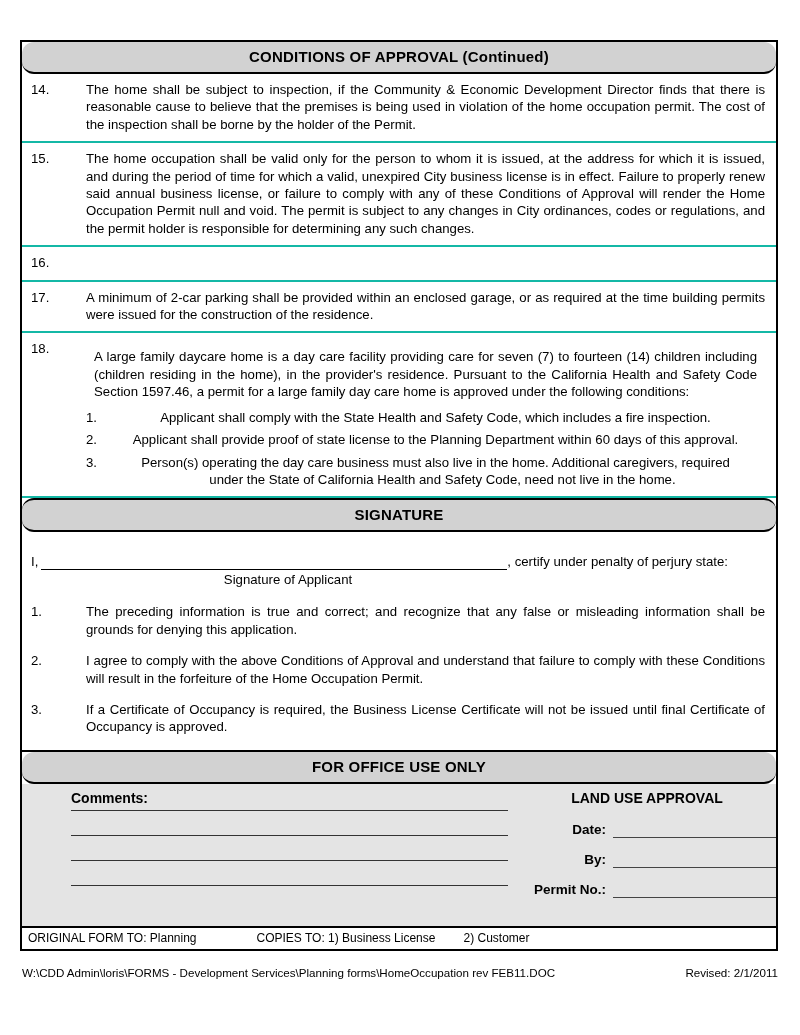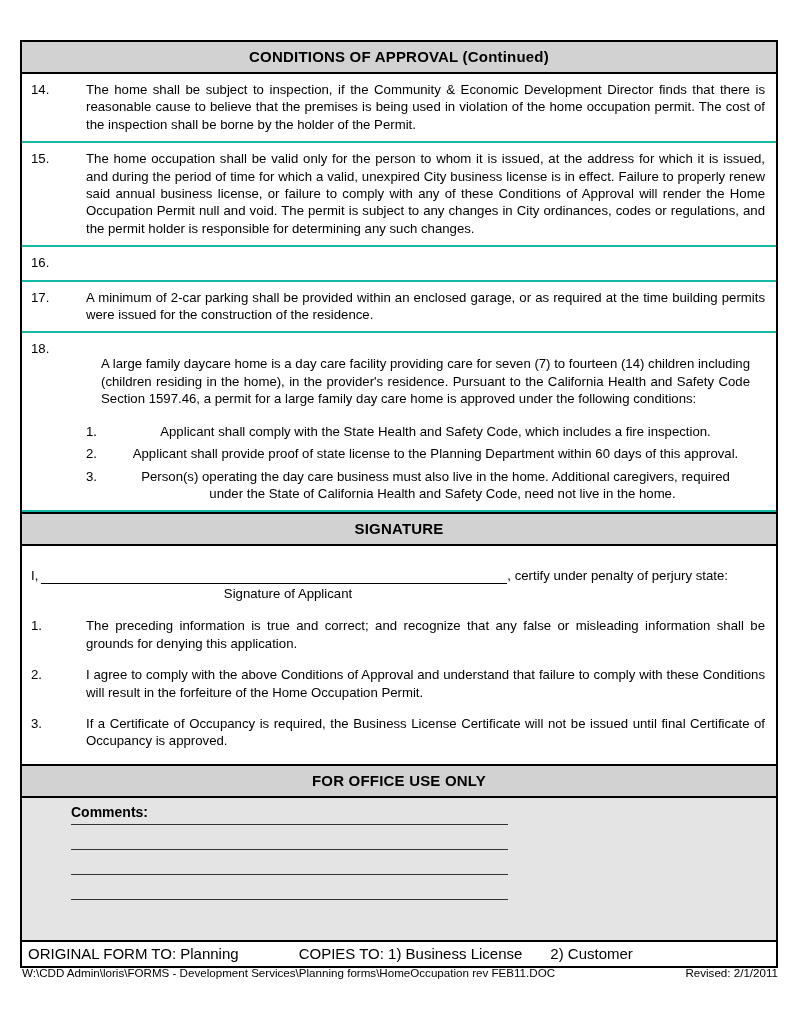--- a/index.html
+++ b/index.html
@@ -35,20 +35,21 @@
   }
 
   .band {
     background: #d2d2d2;
     border-bottom: 2px solid #000;
     text-align: center;
     font-weight: bold;
     font-size: 15px;
     padding: 6px 0 7px 0;
     letter-spacing: .2px;
+    border-radius: 12px;
   }
   .band.sig {
     border-top: 2px solid #000;
   }
 
   
   .row {
     display: flex;
     border-bottom: 2px solid #14b8a6;
     padding: 7px 9px 8px 9px;
@@ -63,21 +64,21 @@
     line-height: 17.4px;
   }
   .body-col {
     flex: 1 1 auto;
     font-size: 13.2px;
     line-height: 17.4px;
     text-align: justify;
     text-justify: inter-word;
     padding-right: 2px;
   }
-  .body-col p { margin: 15px; }
+  .body-col p { margin: 8px; }
 
   .sublist {
     list-style: none;
     margin: 6px 0 0 0;
     padding: 0;
   }
   .sublist li {
     display: flex;
     margin-bottom: 5px;
     text-align: left;
@@ -190,21 +191,21 @@
   }
   .lu-rule {
     flex: 1 1 auto;
     border-bottom: 1.4px solid #444;
     height: 22px;
   }
   .lu-pad { height: 14px; }
 
   .footer-row {
     display: flex;
-    font-size: 15px;
+    font-size: 12px;
     padding: 3px 0 4px 6px;
     background: #fff;
   }
   .fr-a { padding-right: 60px; }
   .fr-b { padding-right: 28px; }
 
   
   .page-footer {
     position: absolute;
     left: 22px;
@@ -300,20 +301,37 @@
 
         <div class="off-left">
           <div class="off-head">Comments:</div>
           <div class="cmt-line first"></div>
           <div class="cmt-line"></div>
           <div class="cmt-line"></div>
           <div class="cmt-line"></div>
           <div class="cmt-spacer"></div>
         </div>
 
+        <div class="off-right">
+          <div class="off-head center">LAND USE APPROVAL</div>
+
+          <div class="lu-row">
+            <span class="lu-label">Date:</span>
+            <span class="lu-rule"></span>
+          </div>
+          <div class="lu-row">
+            <span class="lu-label">By:</span>
+            <span class="lu-rule"></span>
+          </div>
+          <div class="lu-row">
+            <span class="lu-label">Permit No.:</span>
+            <span class="lu-rule"></span>
+          </div>
+          <div class="lu-pad"></div>
+        </div>
 
       </div>
 
       <div class="footer-row">
         <span class="fr-a">ORIGINAL FORM TO:  Planning</span>
         <span class="fr-b">COPIES TO:  1) Business License</span>
         <span>2) Customer</span>
       </div>
 
     </div>

